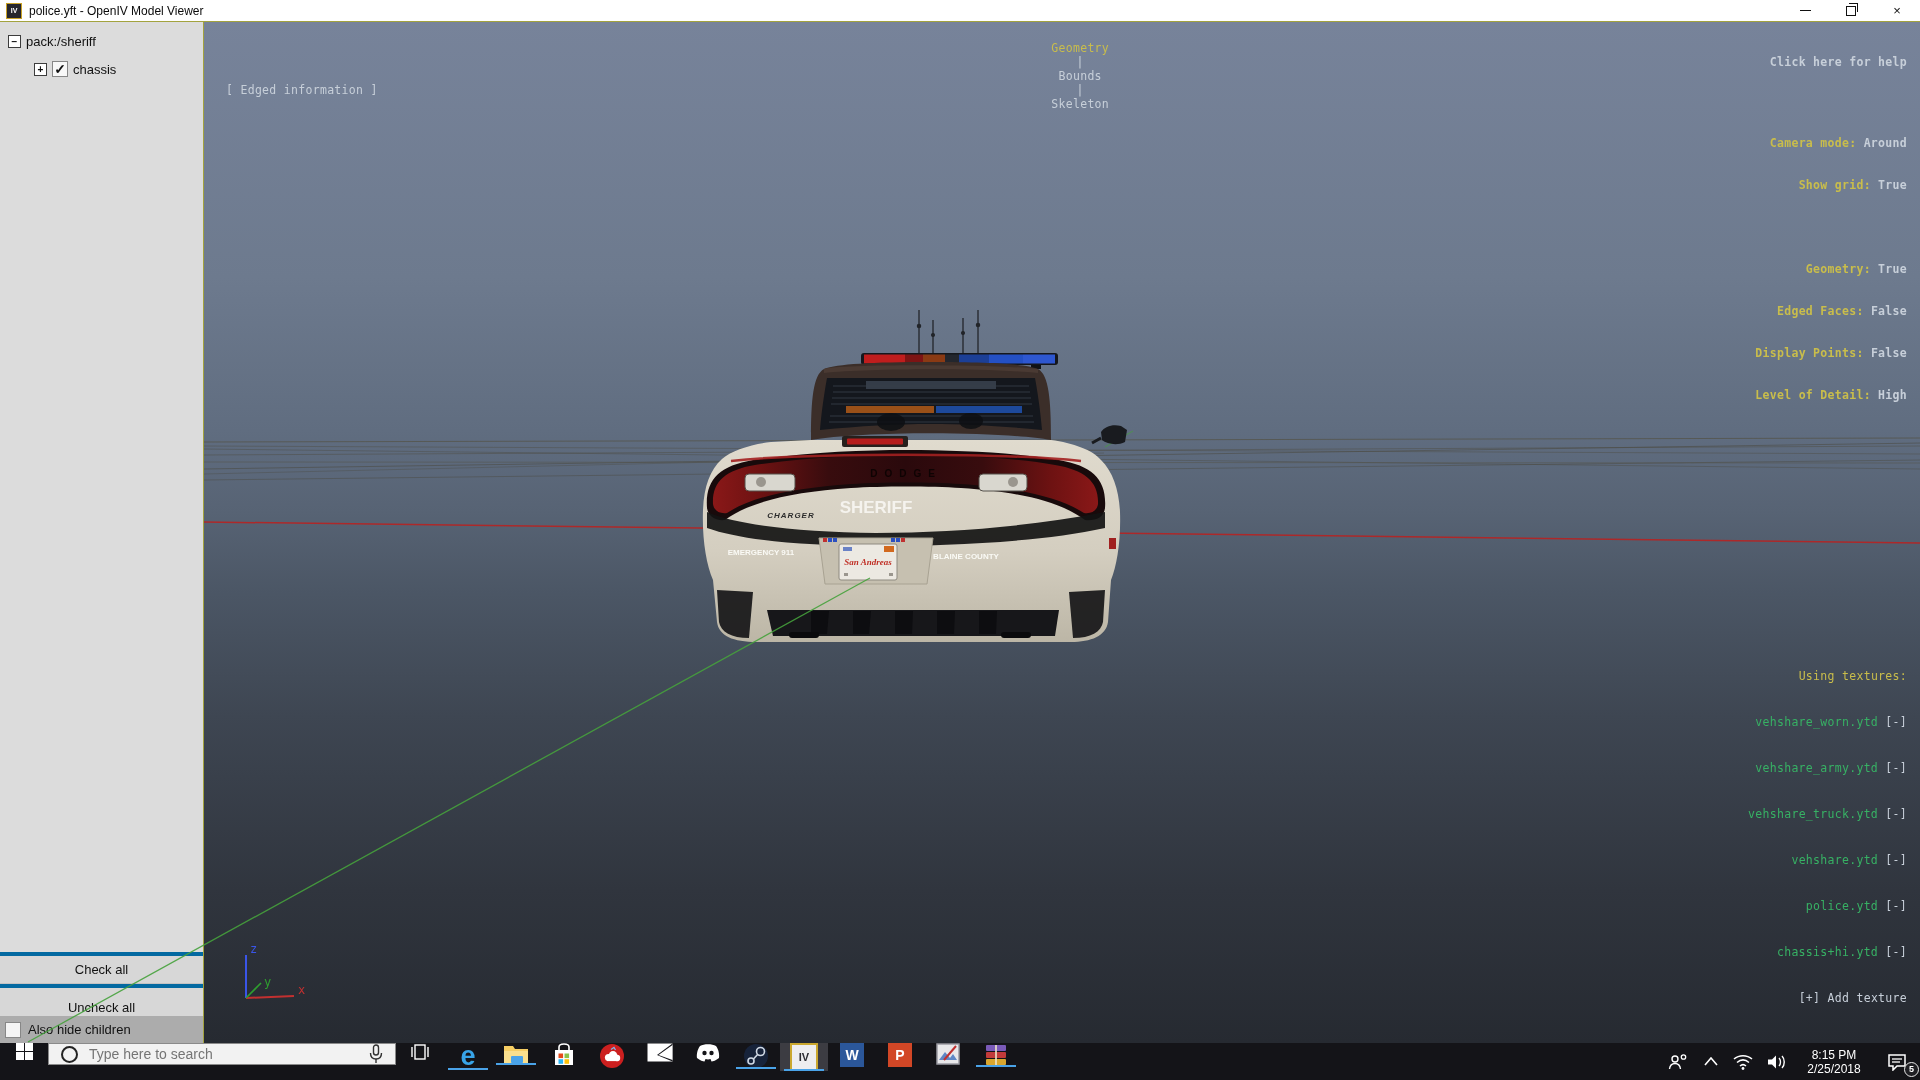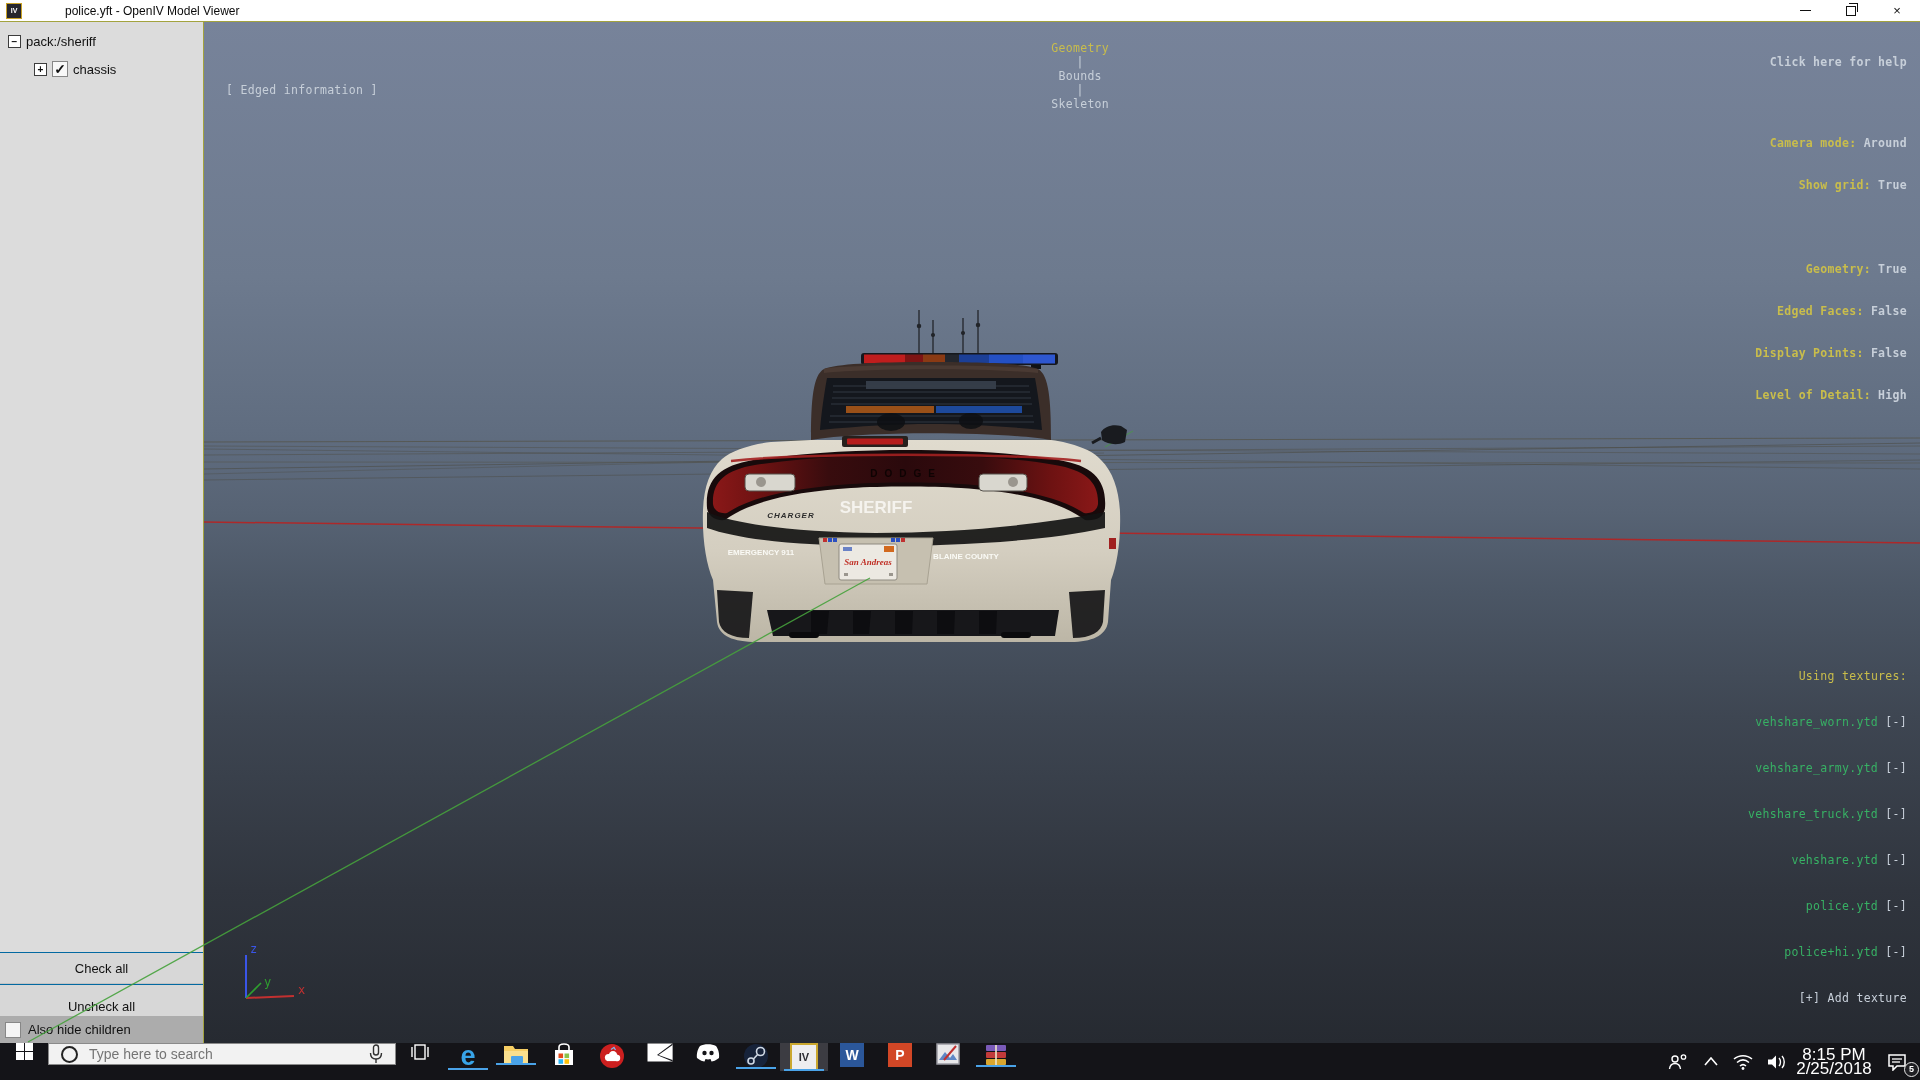--- a/index.html
+++ b/index.html
@@ -1,41 +1,41 @@
 <!DOCTYPE html>
 <html><head>
 <meta charset="utf-8">
 <style>
   html,body{margin:0;padding:0;background:#000;}
   body{width:1920px;height:1080px;position:relative;overflow:hidden;
        font-family:"Liberation Sans",sans-serif;-webkit-font-smoothing:antialiased;}
 
   
   .titlebar{position:absolute;left:0;top:0;width:1920px;height:22px;background:#ffffff;
-            display:flex;align-items:center;z-index:20;border-bottom:1px solid #a3a33f;box-sizing:border-box;gap:36px;}
+            display:flex;align-items:center;z-index:20;border-bottom:1px solid #a3a33f;box-sizing:border-box;}
   .app-ico{width:14px;height:14px;margin-left:6px;background:#26262c;border:1px solid #c9a227;
            color:#fff;font:bold 7px "Liberation Sans",sans-serif;display:flex;align-items:center;justify-content:center;}
   .tb-title{margin-left:7px;font-size:12px;color:#0a0a0a;}
   .winctl{margin-left:auto;display:flex;height:100%;}
   .winbtn{width:46px;height:100%;display:flex;align-items:center;justify-content:center;color:#111;font-size:13px;}
   .min-glyph{width:11px;height:1px;background:#111;}
   .rst-glyph{width:8px;height:8px;border:1px solid #111;position:relative;background:#fff;}
   .rst-glyph:before{content:"";position:absolute;left:2px;top:-4px;width:8px;height:8px;border:1px solid #111;border-bottom:none;border-left:none;}
 
   
   .main{position:absolute;left:0;top:22px;width:1920px;height:1021px;}
   .sidebar{position:absolute;left:0;top:0;width:203px;height:1021px;background:#dcdcdc;z-index:2;}
   .tree-row{position:absolute;display:flex;align-items:center;gap:5px;font-size:13px;color:#111;}
   .expander{width:13px;height:13px;background:#fff;border:1px solid #3c3c3c;font:bold 10px/11px "Liberation Sans",sans-serif;
             text-align:center;color:#111;box-sizing:border-box;}
   .cbx{width:16px;height:16px;background:#f8f8f8;border:1px solid #878787;box-sizing:border-box;
        display:flex;align-items:center;justify-content:center;font-weight:bold;font-size:14px;color:#111;}
   .side-strip{position:absolute;left:0;width:203px;display:flex;align-items:center;justify-content:center;
               font-size:13px;color:#111;}
-  .strip-light{background:#d7d7d7;border-top:1px solid #0369a1;border-bottom:1px solid #c3c3c3;box-sizing:border-box;}
+  .strip-light{background:#d7d7d7;border-top:4px solid #0369a1;border-bottom:1px solid #c3c3c3;box-sizing:border-box;}
   .strip-dark{background:#acacac;justify-content:flex-start;gap:7px;padding-left:5px;box-sizing:border-box;}
 
   
   .vp{position:absolute;left:203px;top:0;width:1717px;height:1021px;overflow:hidden;z-index:1;
       border-left:1px solid #a3a33f;box-sizing:content-box;
       background:linear-gradient(180deg,#77839a 0%,#6d7a8e 25%,#606d80 40%,#576374 48%,
                  #4b5665 56%,#3e4652 68%,#30353e 85%,#262a31 100%);}
   .scene{position:absolute;left:0;top:0;}
   .ov{position:absolute;font:11.5px/14px "DejaVu Sans Mono",monospace;white-space:pre;letter-spacing:.3px;}
   .yel{color:#c9bd4b;} .lt{color:#c7cfd9;} .grn{color:#37b164;}
@@ -52,21 +52,21 @@
   .slot{width:48px;display:flex;align-items:center;justify-content:center;position:relative;flex:none;}
   .slot.active{background:#3c3c42;}
   .runline{position:absolute;left:4px;right:4px;bottom:0;height:2px;background:#4aa3e8;}
   .search{width:348px;flex:none;background:#f2f2f2;border:1px solid #8a8a8a;box-sizing:border-box;
           display:flex;align-items:center;}
   .search input{flex:1;border:none;background:transparent;outline:none;font-size:14px;color:#333;
                 font-family:"Liberation Sans",sans-serif;}
   .cortana{width:17px;height:17px;border-radius:50%;border:2.5px solid #222;margin:0 9px 0 12px;flex:none;background:#f2f2f2;box-sizing:border-box;}
   .tray{margin-left:auto;display:flex;align-items:center;height:100%;}
   .trayslot{display:flex;align-items:center;justify-content:center;height:100%;position:relative;}
-  .clock{color:#fff;font-size:17px;line-height:14px;text-align:center;padding:0 6px;}
+  .clock{color:#fff;font-size:12px;line-height:14px;text-align:center;padding:0 6px;}
   .badge{position:absolute;right:1px;bottom:3px;width:15px;height:15px;border-radius:50%;background:#1f1f23;
          border:1px solid #e8e8e8;color:#fff;font:bold 9px/13px "Liberation Sans",sans-serif;text-align:center;box-sizing:border-box;}
 
   
   .glyph-e{font:bold 27px/27px "Liberation Sans",sans-serif;color:#38a4e8;}
   .sq{display:flex;align-items:center;justify-content:center;font-weight:bold;color:#fff;}
 </style>
 </head>
 <body>
 
@@ -272,21 +272,21 @@
       <div><span class="yel">Level of Detail:</span><span class="lt"> High</span></div>
     </div>
 
     <div class="ov r" style="right:14px;bottom:8px;">
       <div class="yel texrow">Using textures:</div>
       <div class="texrow"><span class="grn">vehshare_worn.ytd</span><span class="lt"> [-]</span></div>
       <div class="texrow"><span class="grn">vehshare_army.ytd</span><span class="lt"> [-]</span></div>
       <div class="texrow"><span class="grn">vehshare_truck.ytd</span><span class="lt"> [-]</span></div>
       <div class="texrow"><span class="grn">vehshare.ytd</span><span class="lt"> [-]</span></div>
       <div class="texrow"><span class="grn">police.ytd</span><span class="lt"> [-]</span></div>
-      <div class="texrow"><span class="grn">police+hi.ytd</span><span class="lt"> [-]</span></div>
+      <div class="texrow"><span class="grn">chassis+hi.ytd</span><span class="lt"> [-]</span></div>
       <div class="lt texrow">[+] Add texture</div>
     </div>
   </div>
 
   <div class="sidebar">
     <div class="tree-row" style="left:8px;top:12px;">
       <div class="expander">−</div>
       <span>pack:/sheriff</span>
     </div>
     <div class="tree-row" style="left:34px;top:39px;">

